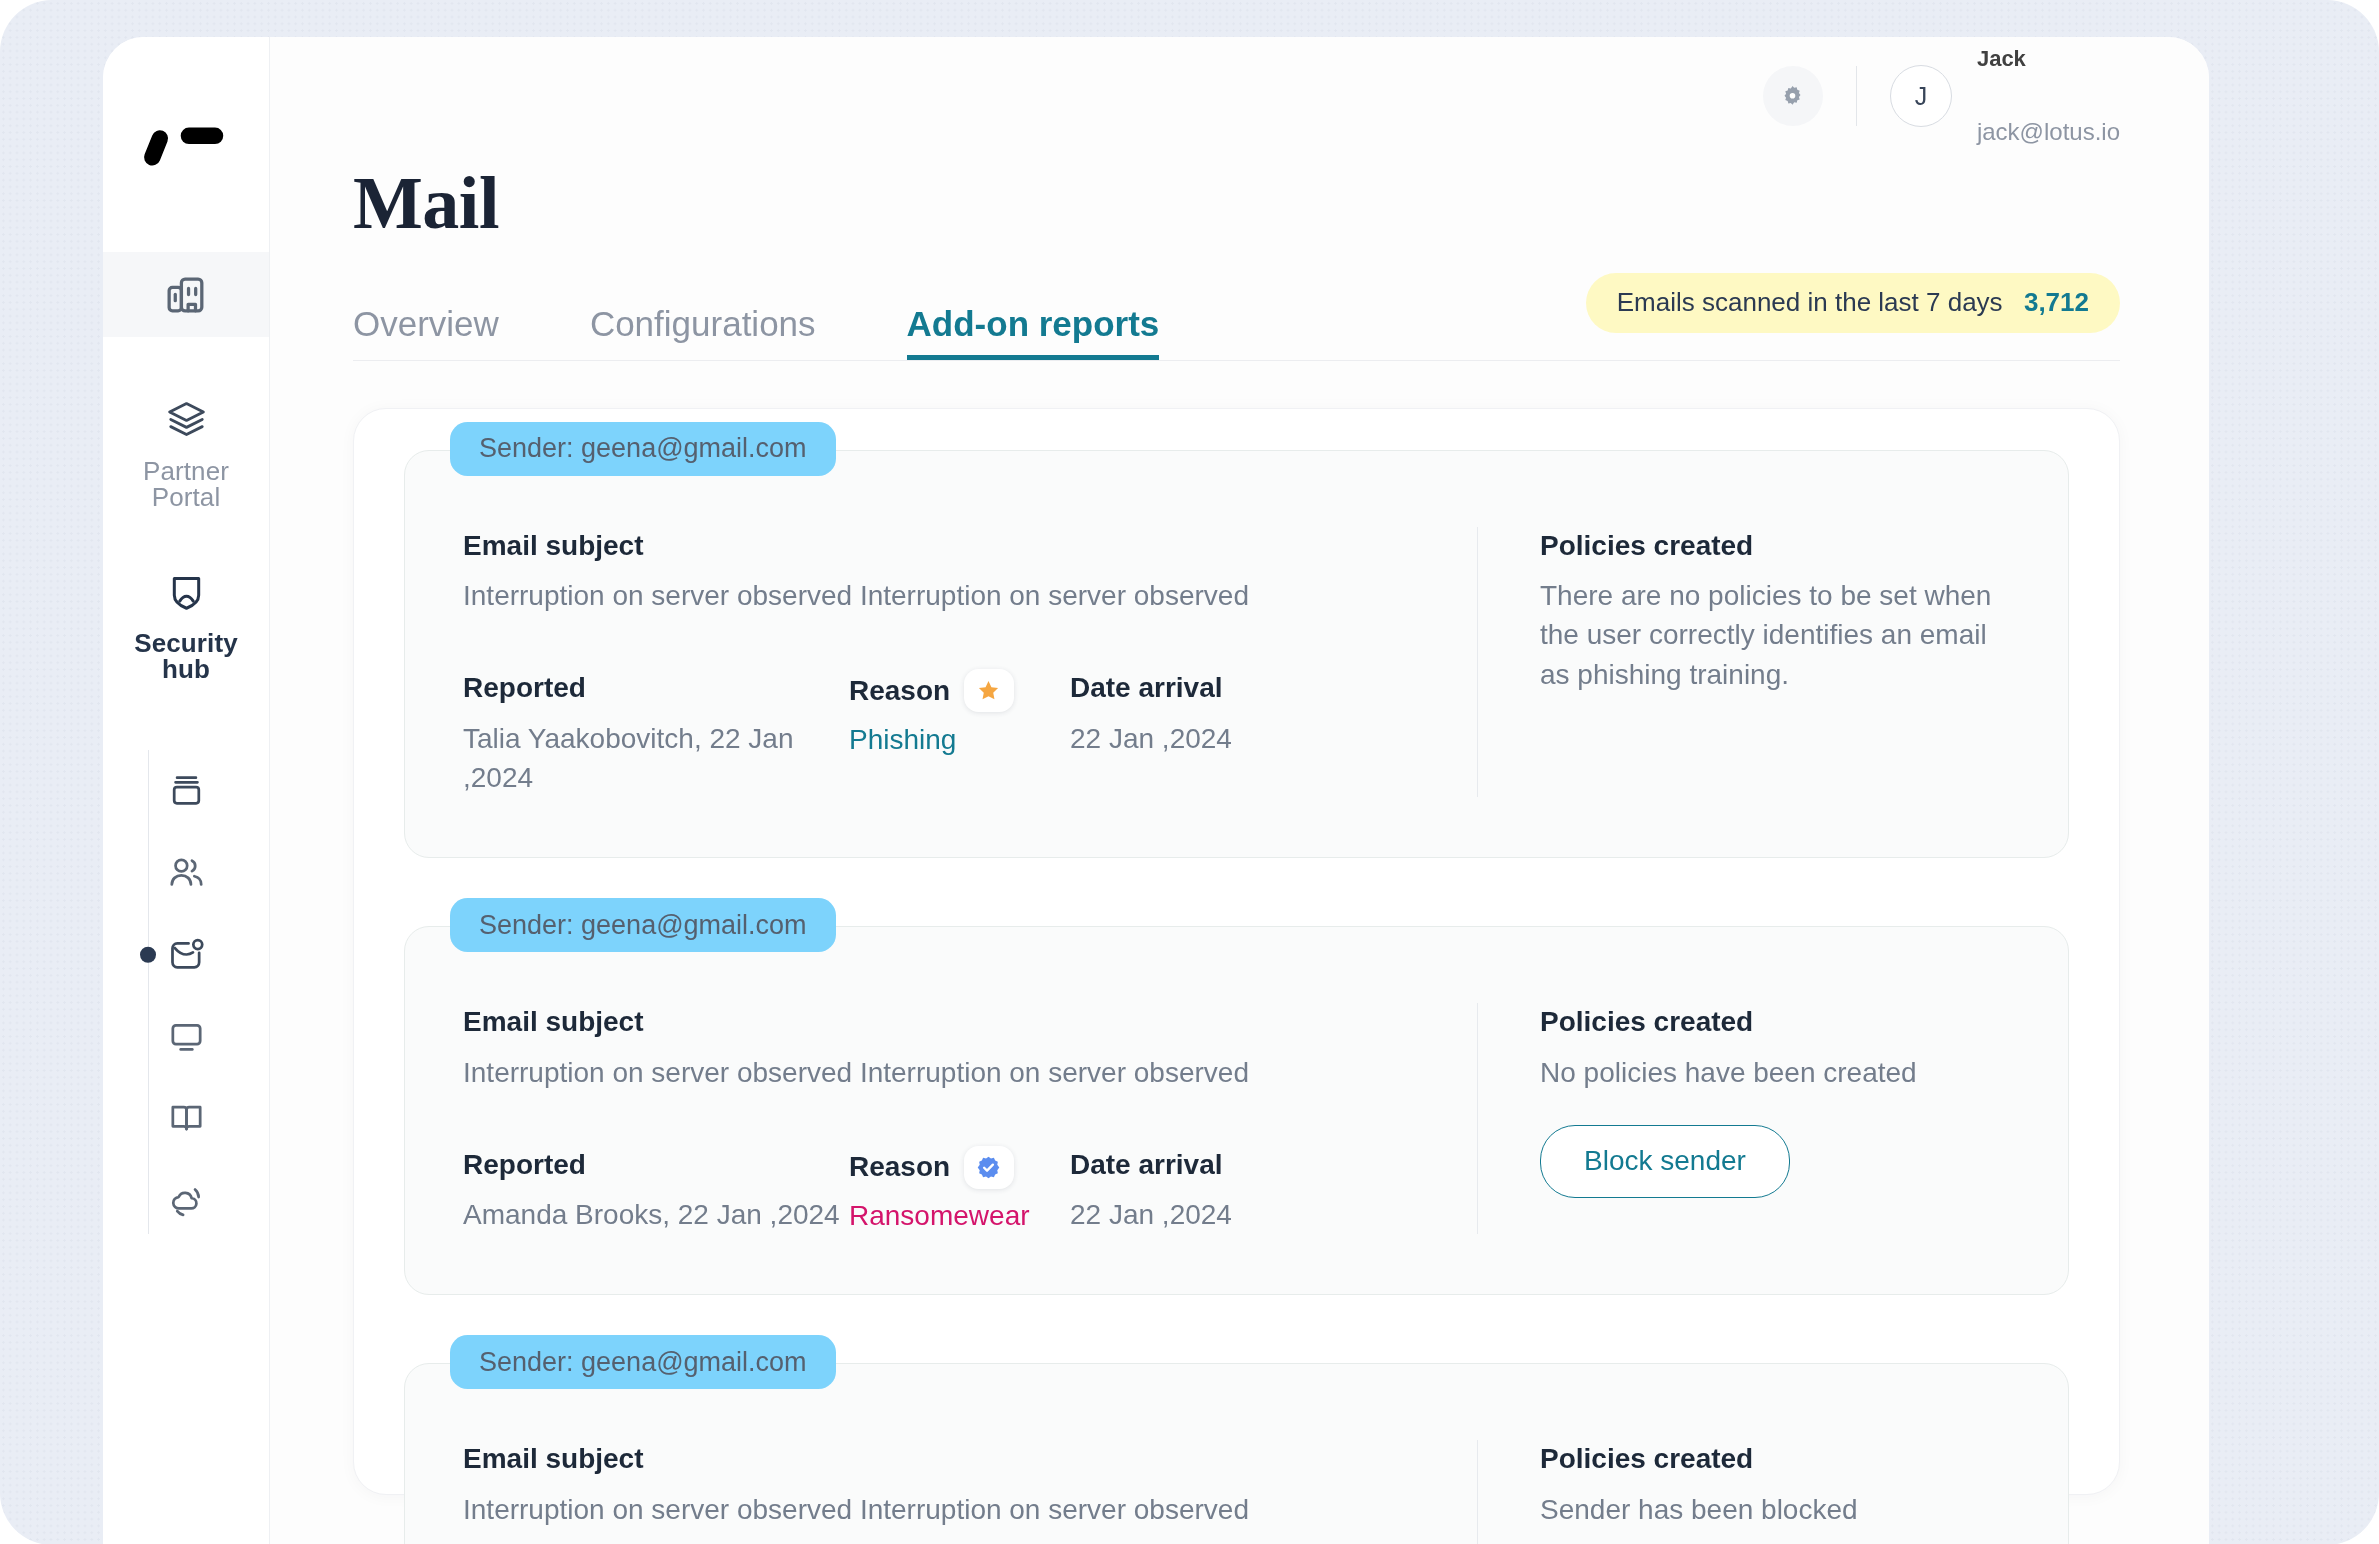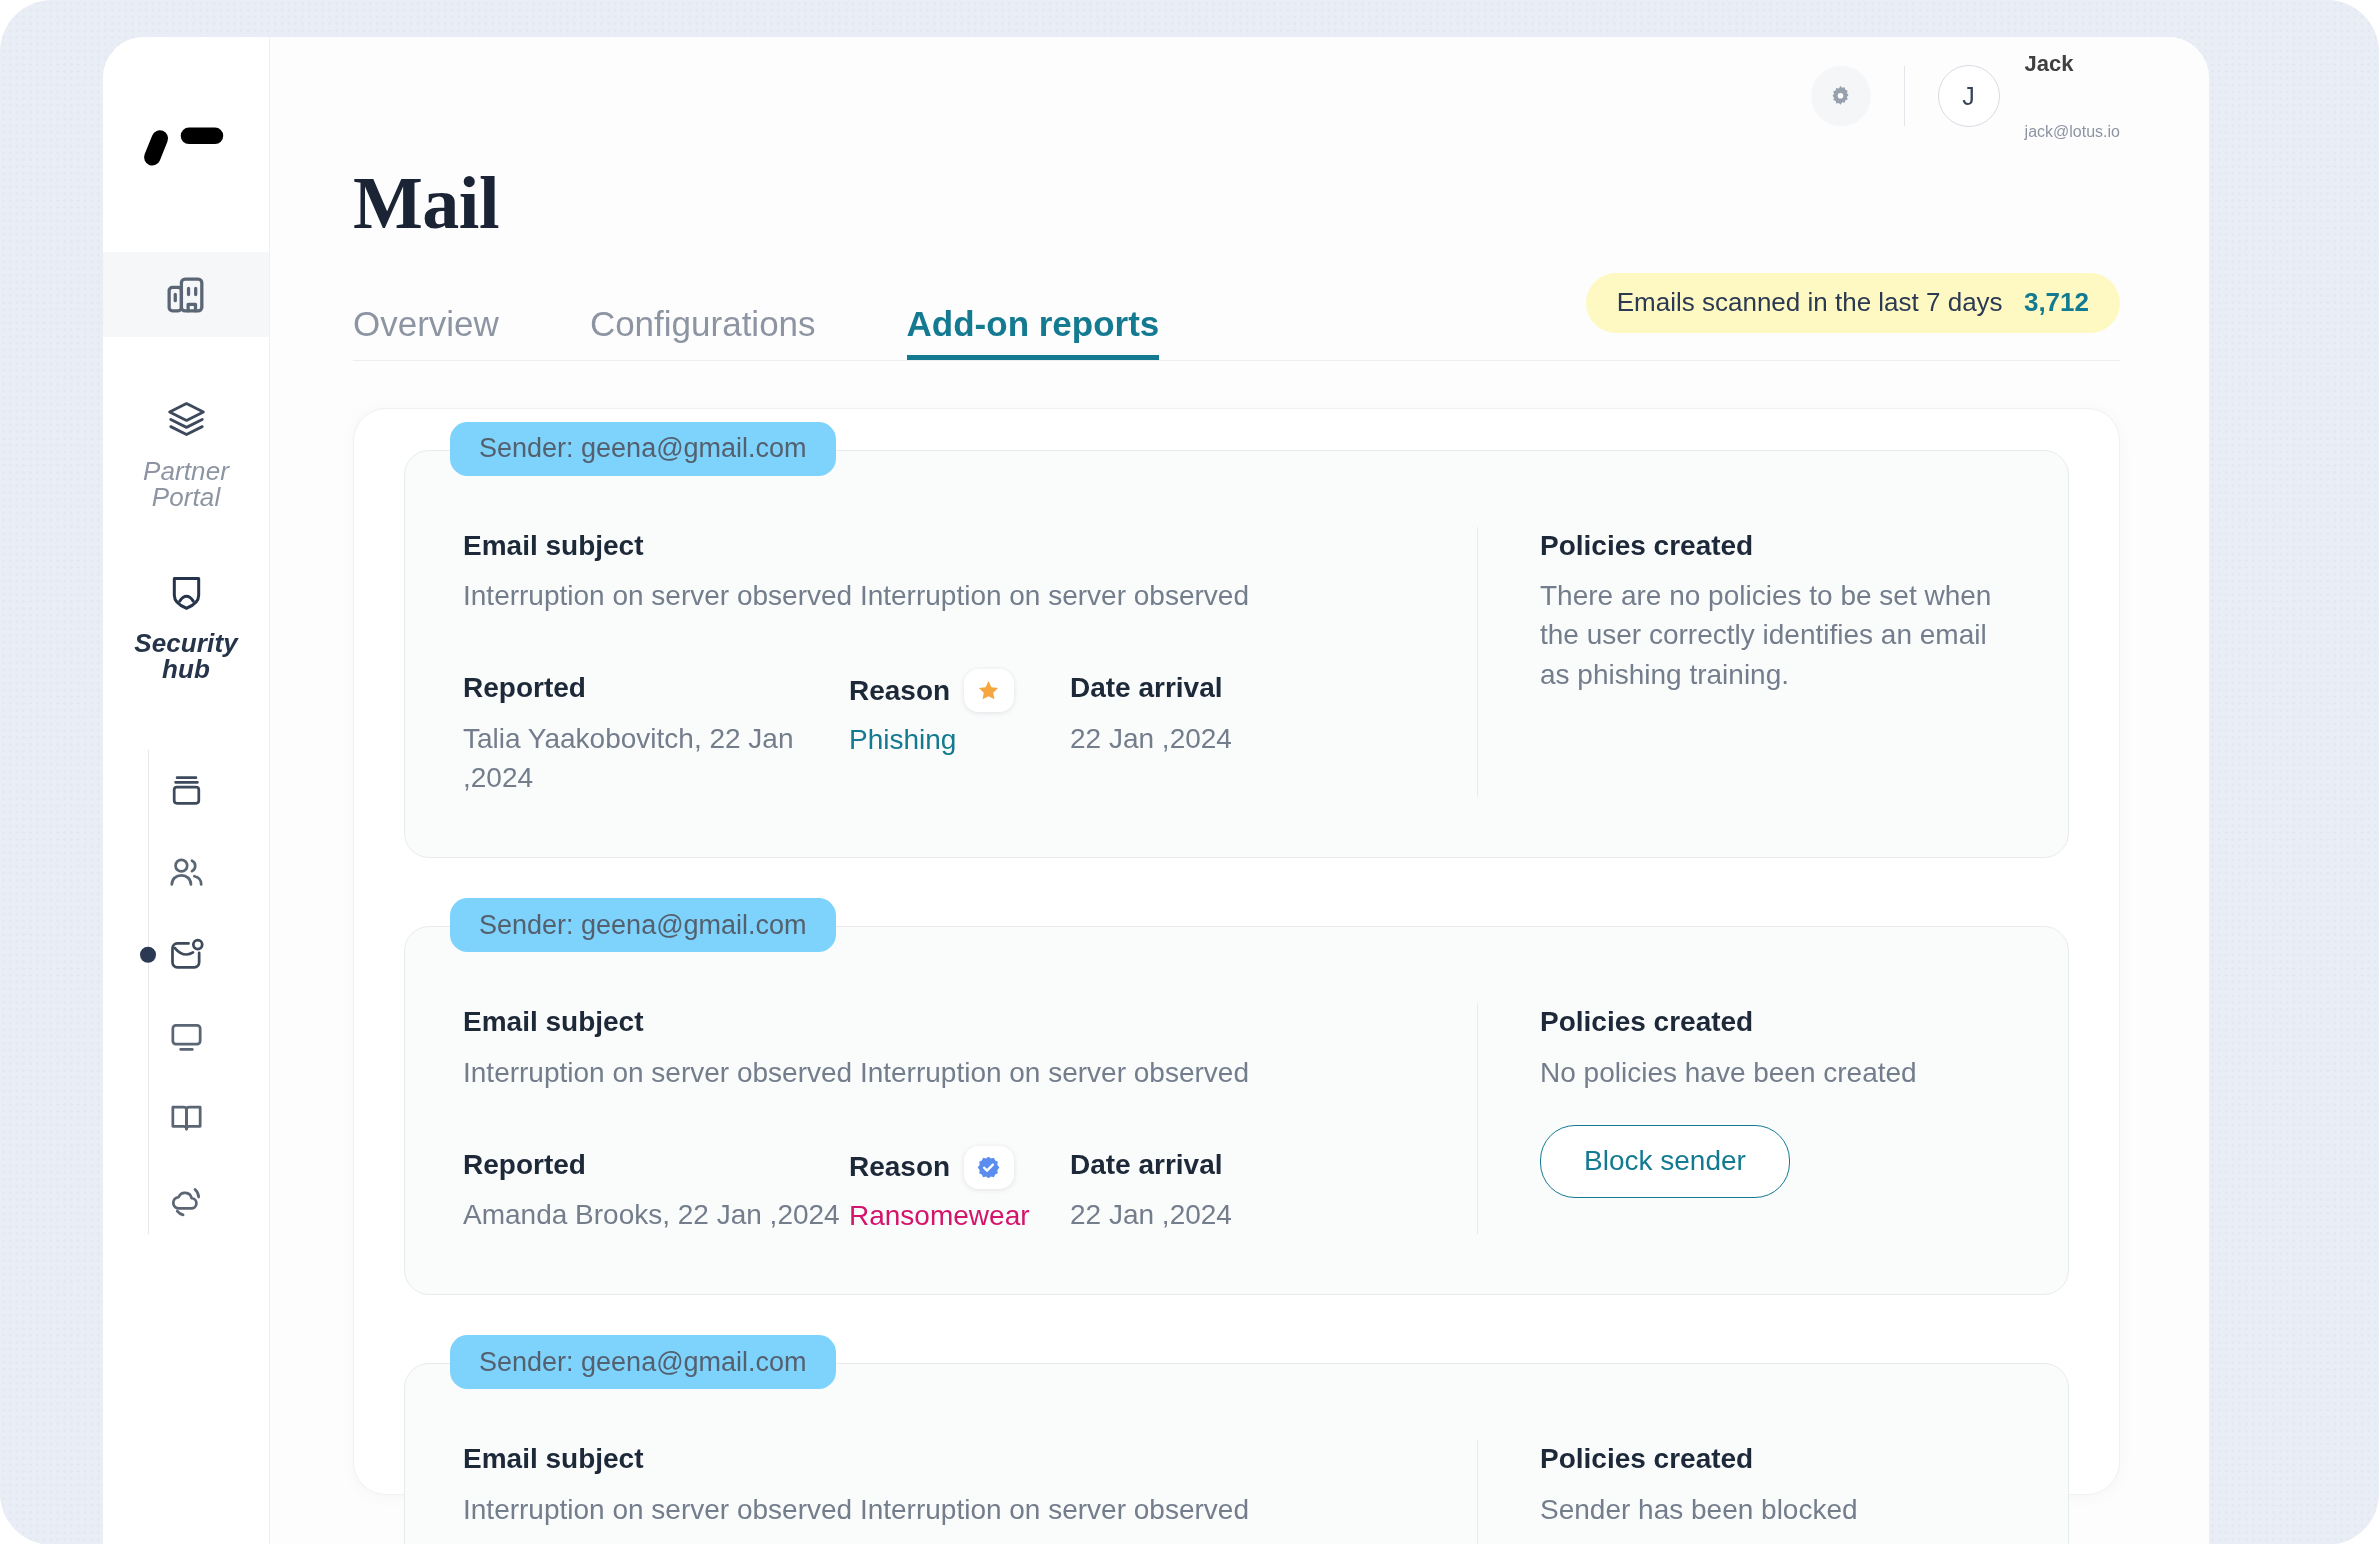--- a/index.html
+++ b/index.html
@@ -48,21 +48,20 @@
     z-index: 2;
   }
 
   
   .sidebar {
     width: 167px;
     flex: 0 0 167px;
     background: #ffffff;
     border-right: 1px solid #eef0f3;
     position: relative;
-    font-style: italic;
   }
 
   .logo-wrap {
     height: 215px;
     display: flex;
     align-items: center;
     justify-content: center;
   }
   .logo { width: 93px; height: 58px; }
 
@@ -168,21 +167,21 @@
   .avatar {
     width: 62px; height: 62px;
     border-radius: 50%;
     border: 1px solid #d8dce2;
     display: flex; align-items: center; justify-content: center;
     font-size: 25px; color: #384559;
     background: #fff;
     margin-right: 25px;
   }
   .user-name { font-size: 22px; font-weight: 700; color: #404040; line-height: 1.25; }
-  .user-mail { font-size: 16px; color: #8d95a3; line-height: 1.25; margin-top: 45px; }
+  .user-mail { font-size: 24px; color: #8d95a3; line-height: 1.25; margin-top: 45px; }
 
   
   .page-title {
     font-family: "Liberation Serif", serif;
     font-size: 74px;
     color: #1b2435;
     margin-top: 5.8px;
     letter-spacing: -0.5px;
   }
 

